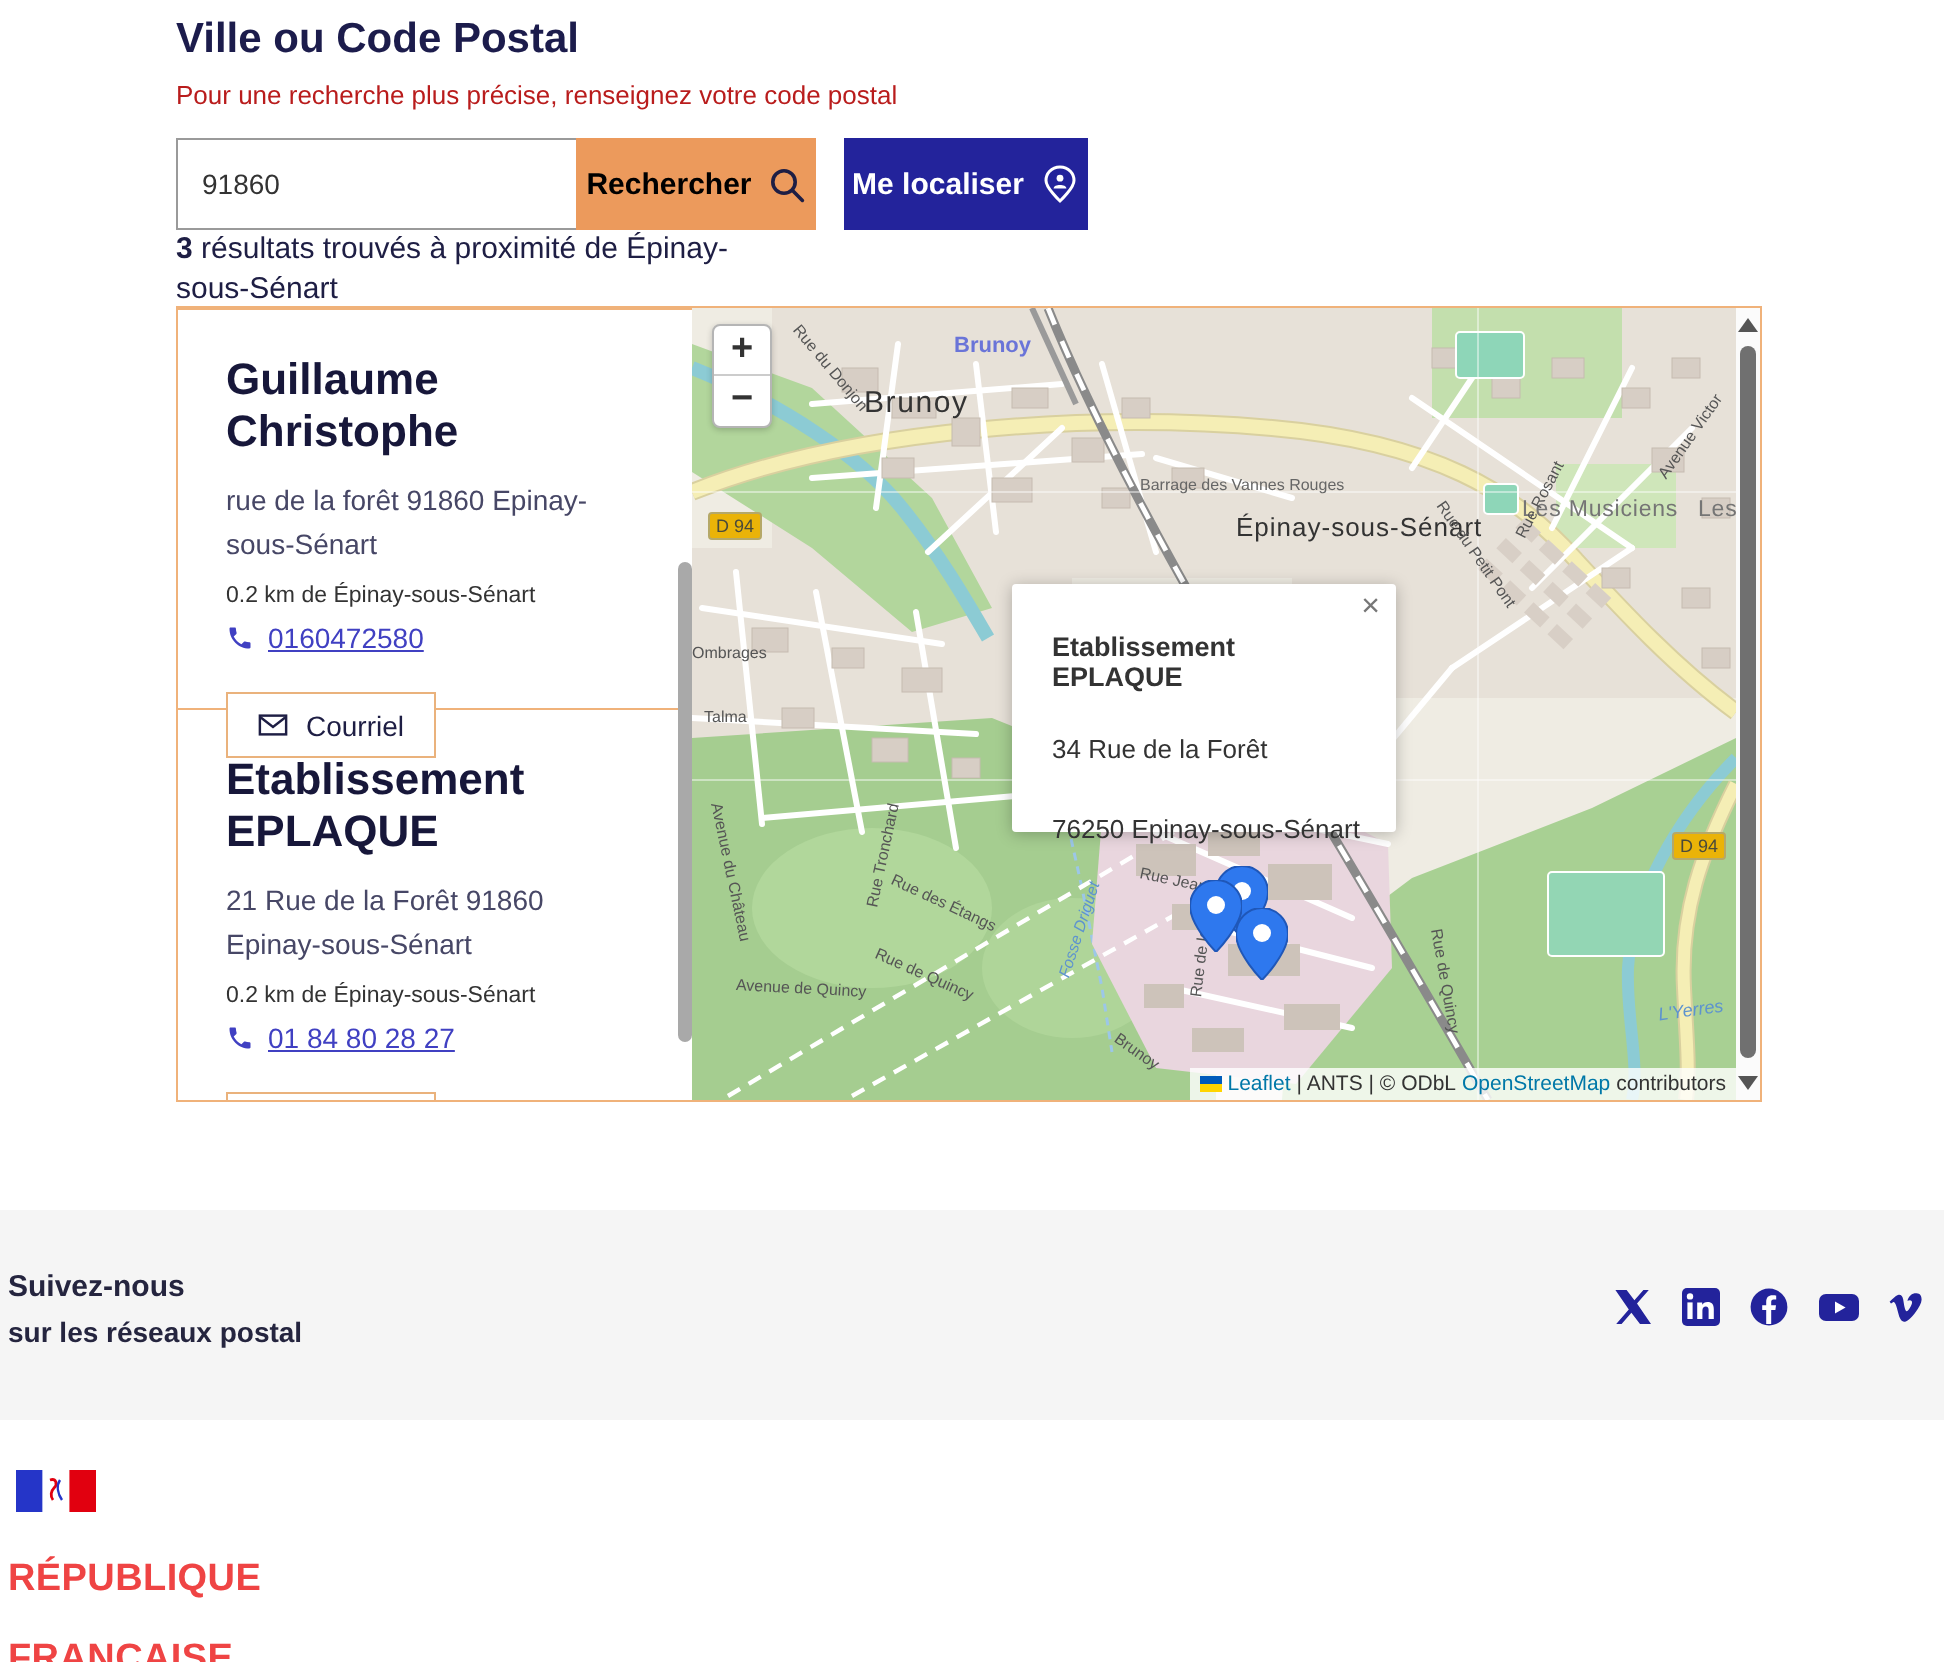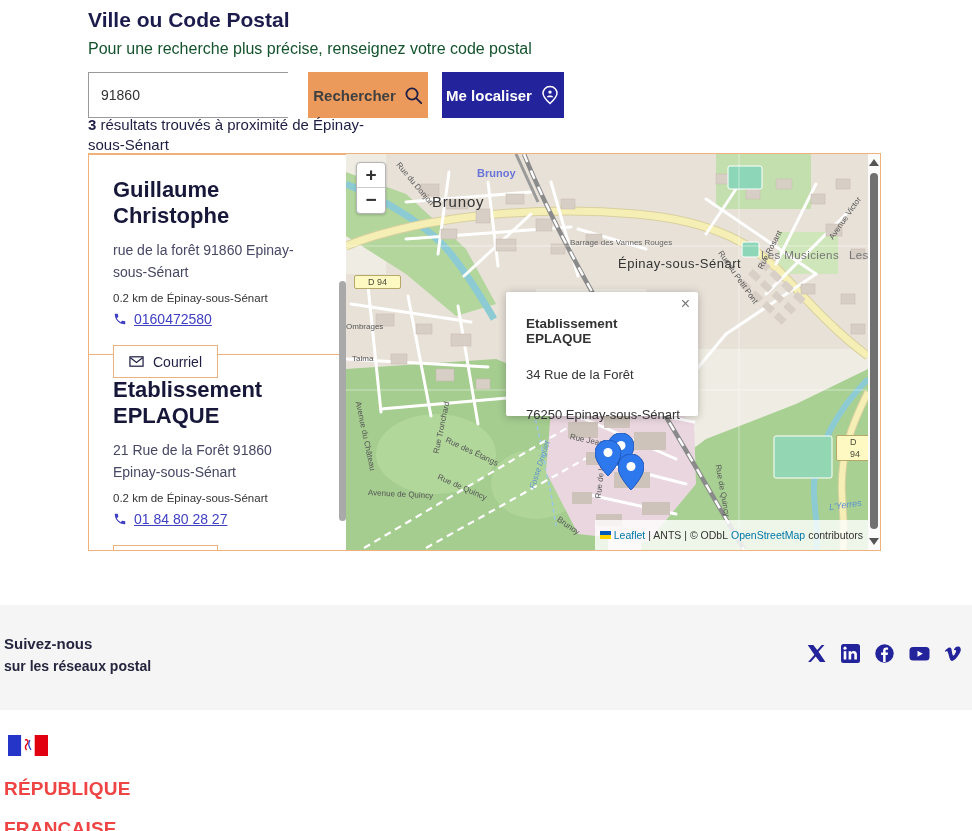--- a/index.html
+++ b/index.html
@@ -3,27 +3,27 @@
 <meta charset="utf-8">
 <style>
   * { margin:0; padding:0; box-sizing:border-box; }
   html,body { width:972px; height:831px; background:#fff; overflow:hidden;
     font-family:"Liberation Sans", sans-serif; }
   .page { position:relative; width:972px; height:831px; }
 
   
   .search-area { position:absolute; left:88px; top:8px; }
   .search-label { font-size:21px; font-weight:700; color:#1c1c4c; }
-  .search-hint { font-size:16px; color:#14532d; margin-top:8px; }
+  .search-hint { font-size:13px; color:#b91c1c; margin-top:8px; }
   .search-row { display:flex; margin-top:14px; }
   .search-input { width:200px; height:46px; border:1px solid #9a9a9a; border-right:none;
     padding:0 12px; font-size:14px; color:#333; font-family:inherit; outline:none; }
   .btn-search { width:120px; height:46px; background:#ec9a5c; border:none; cursor:pointer;
-    font-family:inherit; font-size:15px; font-weight:700; color:#404040;
-    display:flex; align-items:center; justify-content:center; gap:8px;margin-left:20px; }
+    font-family:inherit; font-size:15px; font-weight:700; color:#000000;
+    display:flex; align-items:center; justify-content:center; gap:8px; }
   .btn-locate { width:122px; height:46px; background:#23239b; border:none; cursor:pointer;
     font-family:inherit; font-size:15px; font-weight:700; color:#fff; margin-left:14px;
     display:flex; align-items:center; justify-content:center; gap:8px; }
   .summary { position:absolute; left:88px; top:115px; width:310px; font-size:15px;
     color:#1e1e44; line-height:1.35; }
   .summary b { font-weight:700; }
 
   
   .widget { position:absolute; left:88px; top:153px; width:793px; height:398px;
     border:1px solid #f0b27a; display:flex; overflow:hidden; background:#fff; }
@@ -45,42 +45,42 @@
   
   .map { position:relative; flex:1; overflow:hidden; background:#efece3; cursor:grab; }
   .map-svg { position:absolute; left:0; top:0; width:522px; height:396px; }
   .map-label { position:absolute; white-space:nowrap; pointer-events:none; }
   .lbl-station { font-size:11px; font-weight:700; color:#6a74d8; }
   .lbl-town { font-size:15px; color:#333; letter-spacing:.8px; }
   .lbl-epinay { font-size:13px; color:#333; text-align:center; width:100px; line-height:1.3; letter-spacing:.5px; }
   .lbl-quarter { font-size:11.5px; color:#757575; letter-spacing:.4px; }
   .lbl-barrage { font-size:8px; color:#666;padding-left:28px; }
   .lbl-water { font-size:9px; font-style:italic; color:#5d93cf; }
-  .d94 { position:absolute; font-size:9px; color:#4a4a3a; background:#fef9c3;
-    border:1px solid #b5a868; border-radius:2px; padding:0 13px; line-height:12px; pointer-events:none;margin-top:19px; }
+  .d94 { position:absolute; font-size:9px; color:#4a4a3a; background:#eab308;
+    border:1px solid #b5a868; border-radius:2px; padding:0 3px; line-height:12px; pointer-events:none; }
   .street { position:absolute; font-size:8px; color:#555; white-space:nowrap;
     transform-origin:left center; pointer-events:none; }
   .street-water { color:#5d93cf; font-style:italic; }
 
   .zoomctl { position:absolute; left:10px; top:8px; width:30px; background:#fff;
     border:1px solid #b5b5b5; border-radius:4px; overflow:hidden; box-shadow:0 1px 3px rgba(0,0,0,.2); }
   .zoomctl a { display:block; width:100%; height:25px; line-height:24px; text-align:center;
     font-size:19px; font-weight:700; color:#333; cursor:pointer; }
   .zoomctl a:first-child { border-bottom:1px solid #ccc; }
 
   .marker { position:absolute; width:26px; height:36px; cursor:pointer; }
 
   .popup { position:absolute; left:160px; top:138px; width:192px; height:124px;
     background:#fff; border-radius:2px; box-shadow:0 1px 8px rgba(0,0,0,.25);
     padding:24px 14px 0 20px; }
   .popup-close { position:absolute; right:8px; top:3px; font-size:16px; color:#777; cursor:pointer; }
   .popup-title { font-size:13.5px; font-weight:700; color:#333; margin-bottom:21px; }
   .popup-line { font-size:13px; color:#333; margin-bottom:25px; }
 
-  .attribution { position:absolute; right:12px; bottom:0; height:30px;
+  .attribution { position:absolute; right:12px; bottom:0; height:16px;
     background:rgba(255,255,255,.8); font-size:10.5px; color:#333;
     display:flex; align-items:center; padding:0 5px; gap:3px; }
   .ua-flag { display:inline-block; width:11px; height:8px; }
   .ua-flag div:first-child { height:4px; background:#005bbb; }
   .ua-flag div:last-child { height:4px; background:#ffd500; }
   .attr-link { color:#0078a8; cursor:pointer; }
 
   .map-scrollbar { position:absolute; right:0; top:0; bottom:0; width:12px; background:#fbfbfb; }
   .sb-arrow { position:absolute; left:1px; width:0; height:0; border-left:5px solid transparent;
     border-right:5px solid transparent; cursor:pointer; }

